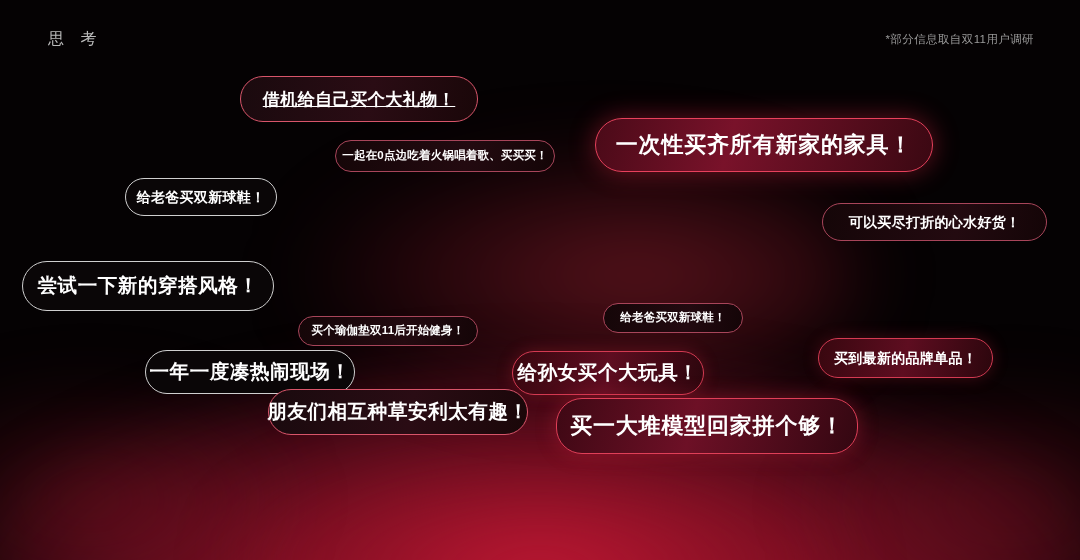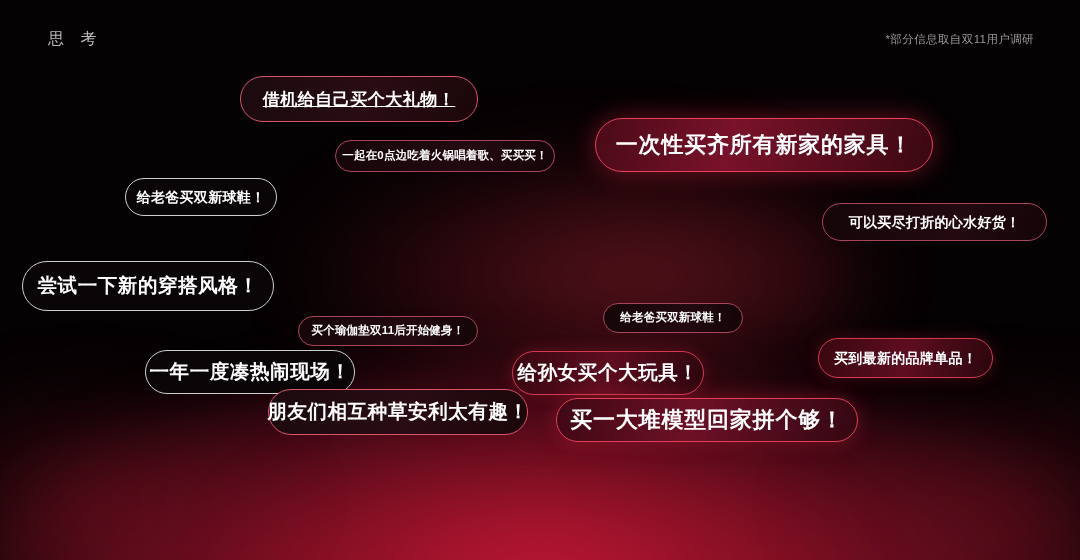--- a/index.html
+++ b/index.html
@@ -270,21 +270,21 @@
     </svg>
   </div>
 
   <div class="bubble b-outline-red t-lg" style="left:268px; top:389px; width:260px; height:46px; border-radius:23px;">
     <span class="txt">朋友们相互种草安利太有趣！</span>
     <svg class="tail" width="48" height="44" viewBox="0 0 48 44" style="left:42px; top:43px;">
       <path d="M2 1 L40 1 L12 42 Z" fill="#1b080c" stroke="#d8556a" stroke-width="1.2"></path>
     </svg>
   </div>
 
-  <div class="bubble b-fill-crimson-2 t-xl" style="left:556px; top:398px; width:302px; height:44px; border-radius:26px;">
+  <div class="bubble b-fill-crimson-2 t-xl" style="left:556px; top:398px; width:302px; height:56px; border-radius:26px;">
     <span class="txt">买一大堆模型回家拼个够！</span>
     <svg class="tail" width="52" height="46" viewBox="0 0 52 46" style="left:40px; top:49px;">
       <path d="M2 1 L42 1 L14 44 Z" fill="#3b0712" stroke="#e03f58" stroke-width="1.2"></path>
     </svg>
   </div>
 
 
 </div>
 
 </body></html>

